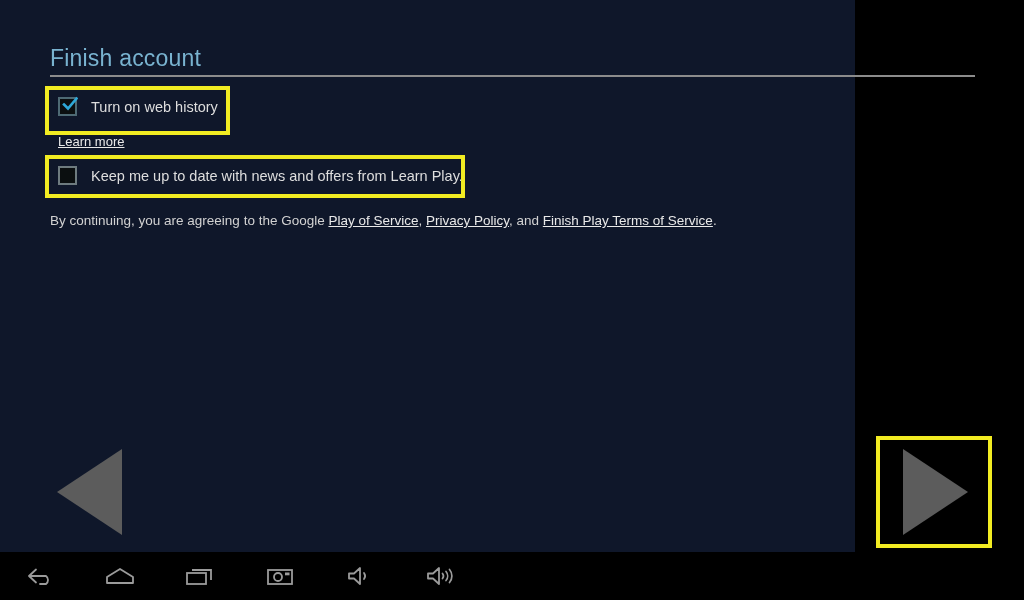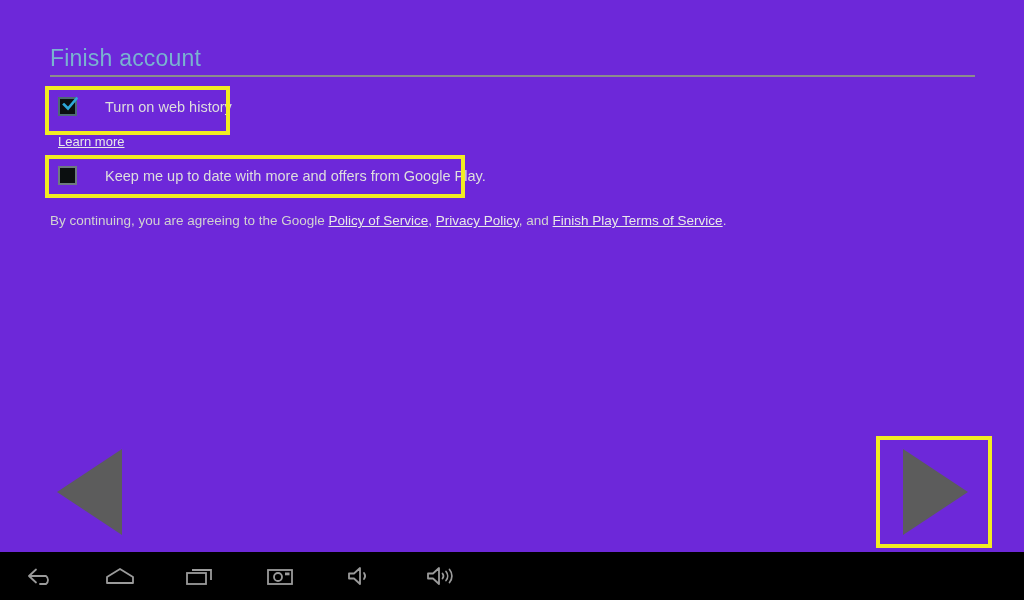--- a/index.html
+++ b/index.html
@@ -13,23 +13,23 @@
     overflow: hidden;
     font-family: "Liberation Sans", sans-serif;
     position: relative;
     -webkit-font-smoothing: antialiased;
   }
 
   
   #screen {
     position: absolute;
     left: 0; top: 0;
-    width: 1024px;
+    width: 855px;
     height: 552px;
-    background: #6d28d9;
+    background: #0f172a;
   }
 
   #page-title {
     position: absolute;
     left: 50px;
     top: 45px;
     font-size: 23px;
     color: #79b3d0;
     letter-spacing: 0.2px;
     white-space: nowrap;
@@ -79,21 +79,21 @@
     position: absolute;
     left: 2px;
     top: -3px;
     width: 16px;
     height: 16px;
     display: block;
   }
   .cbox.checked .tick svg { display: block; }
 
   .check-label {
-    margin-left: 28px;
+    margin-left: 14px;
     font-size: 14.5px;
     color: #dedede;
     white-space: nowrap;
   }
 
   
   #learn-more {
     position: absolute;
     left: 58px;
     top: 134px;
@@ -179,25 +179,25 @@
         </svg>
       </span>
     </div>
     <span class="check-label">Turn on web history</span>
   </div>
 
   <a id="learn-more" href="#">Learn more</a>
 
   <div class="check-row" id="row-news-offers">
     <div class="cbox"></div>
-    <span class="check-label">Keep me up to date with more and offers from Google Play.</span>
+    <span class="check-label">Keep me up to date with news and offers from Learn Play.</span>
   </div>
 
   <div id="legal-line">
-    <span>By continuing, you are agreeing to the Google </span><a class="lnk" href="#">Policy of Service</a><span>, </span><a class="lnk" href="#">Privacy Policy</a><span>, and </span><a class="lnk" href="#">Finish Play Terms of Service</a><span>.</span>
+    <span>By continuing, you are agreeing to the Google </span><a class="lnk" href="#">Play of Service</a><span>, </span><a class="lnk" href="#">Privacy Policy</a><span>, and </span><a class="lnk" href="#">Finish Play Terms of Service</a><span>.</span>
   </div>
 
   <div class="nav-arrow" id="prev-arrow"></div>
   <div class="nav-arrow" id="next-arrow"></div>
 
   <div class="hl-box" id="hl-web-history"></div>
   <div class="hl-box" id="hl-news-offers"></div>
   <div class="hl-box" id="hl-next"></div>
 
 </div>

